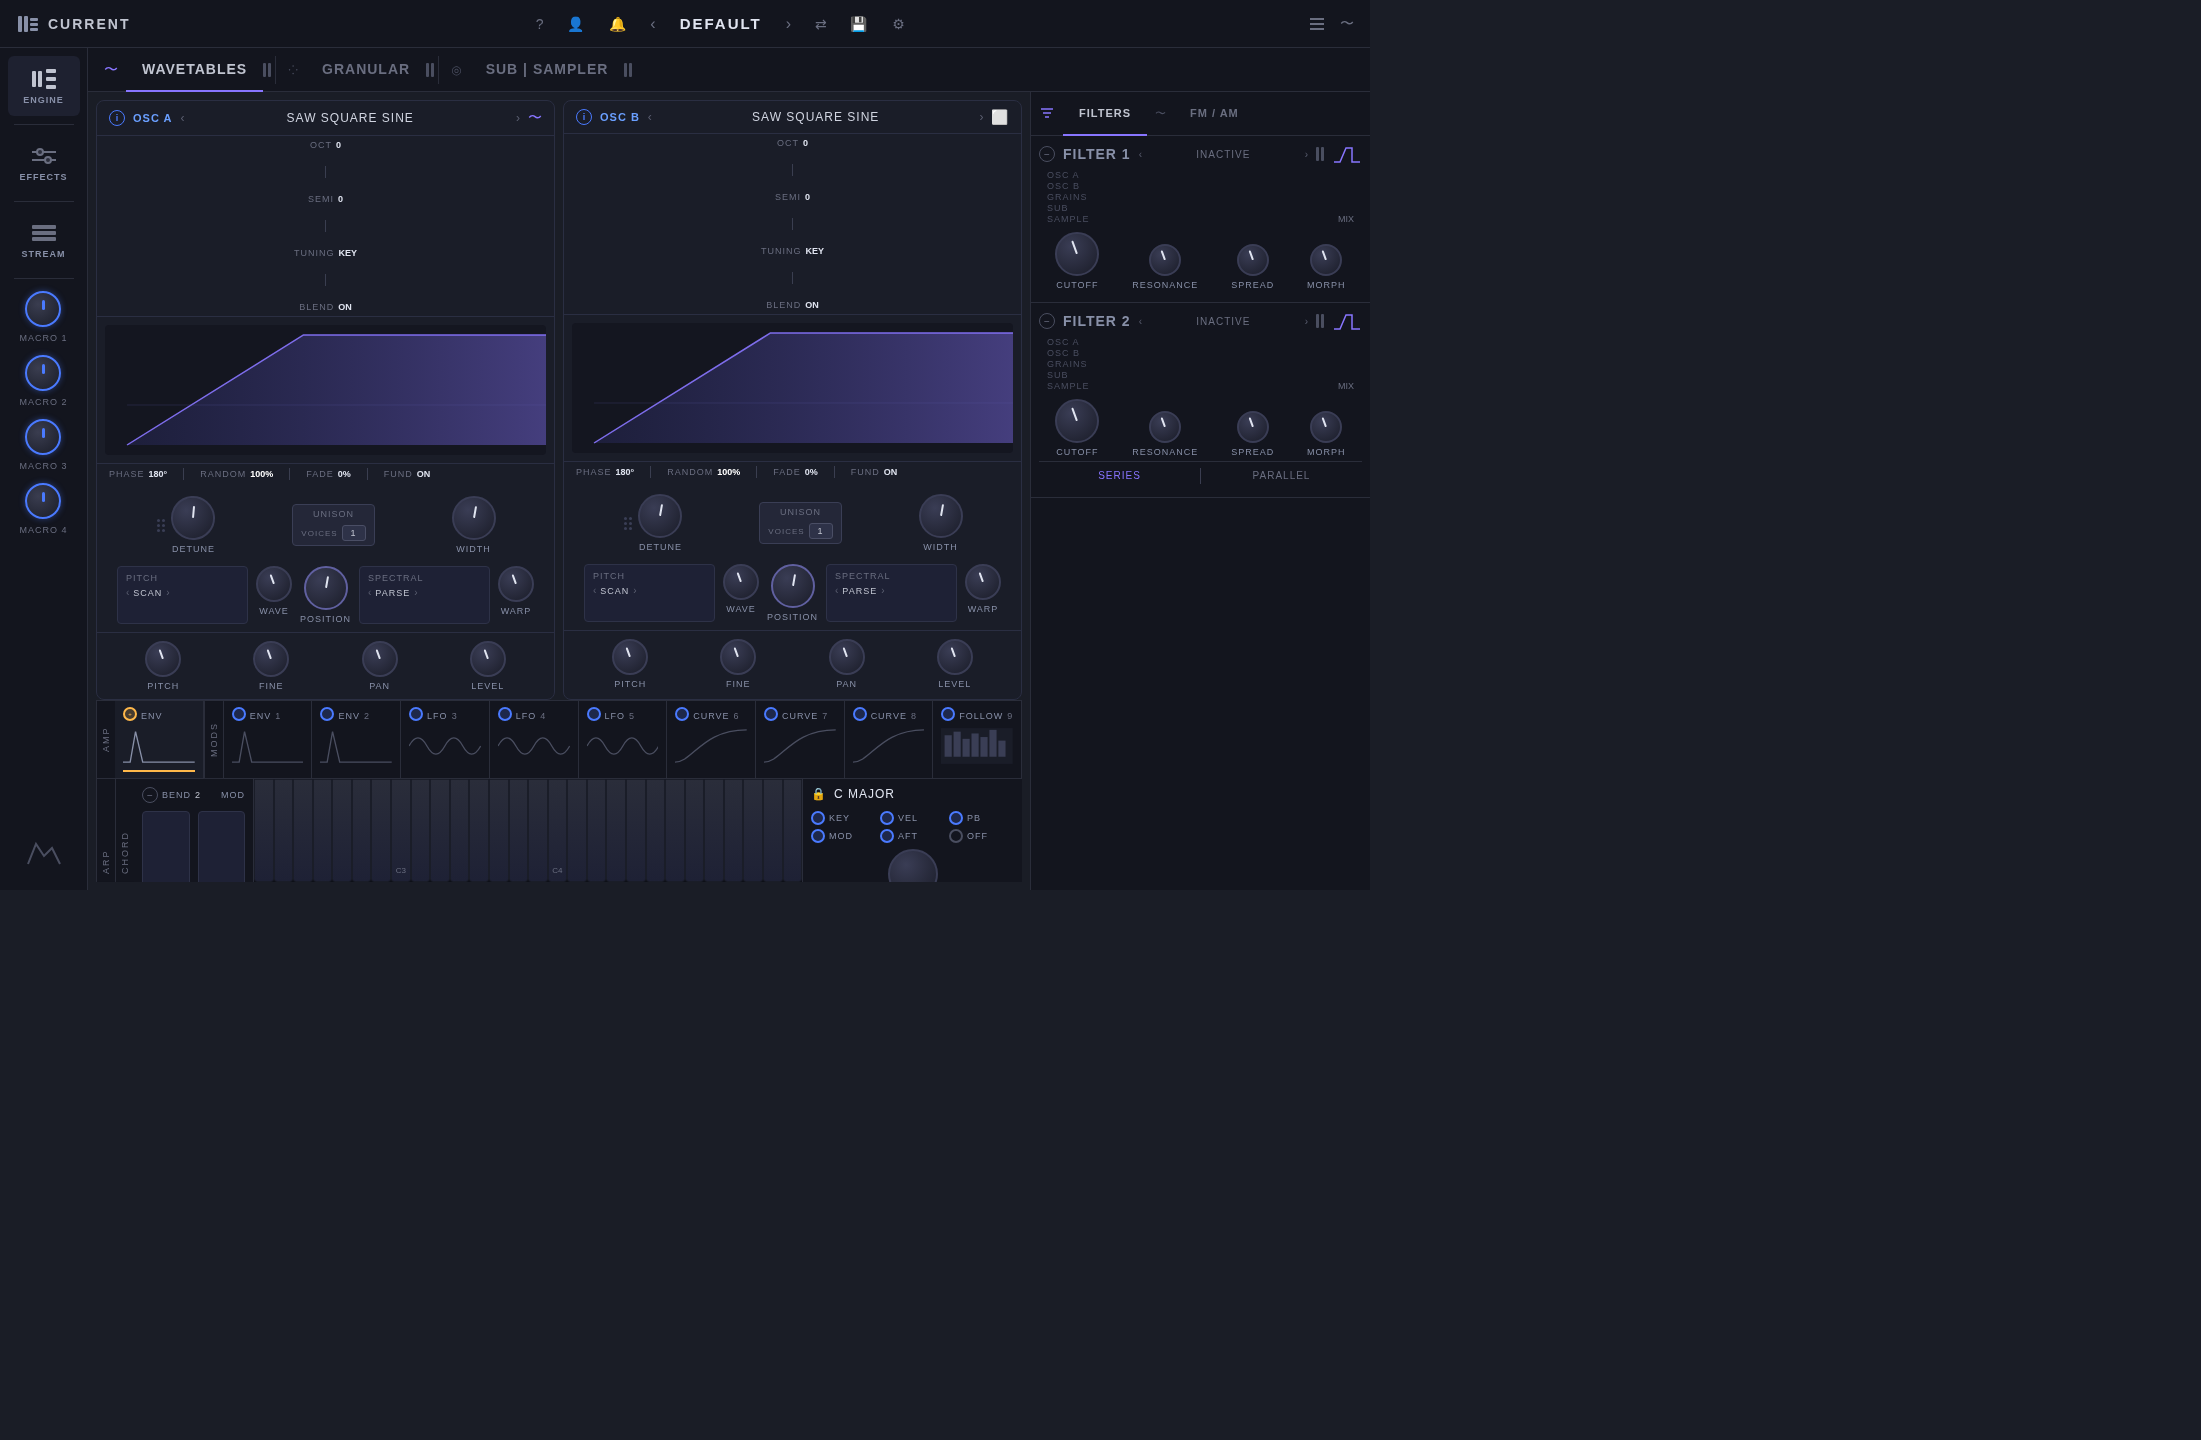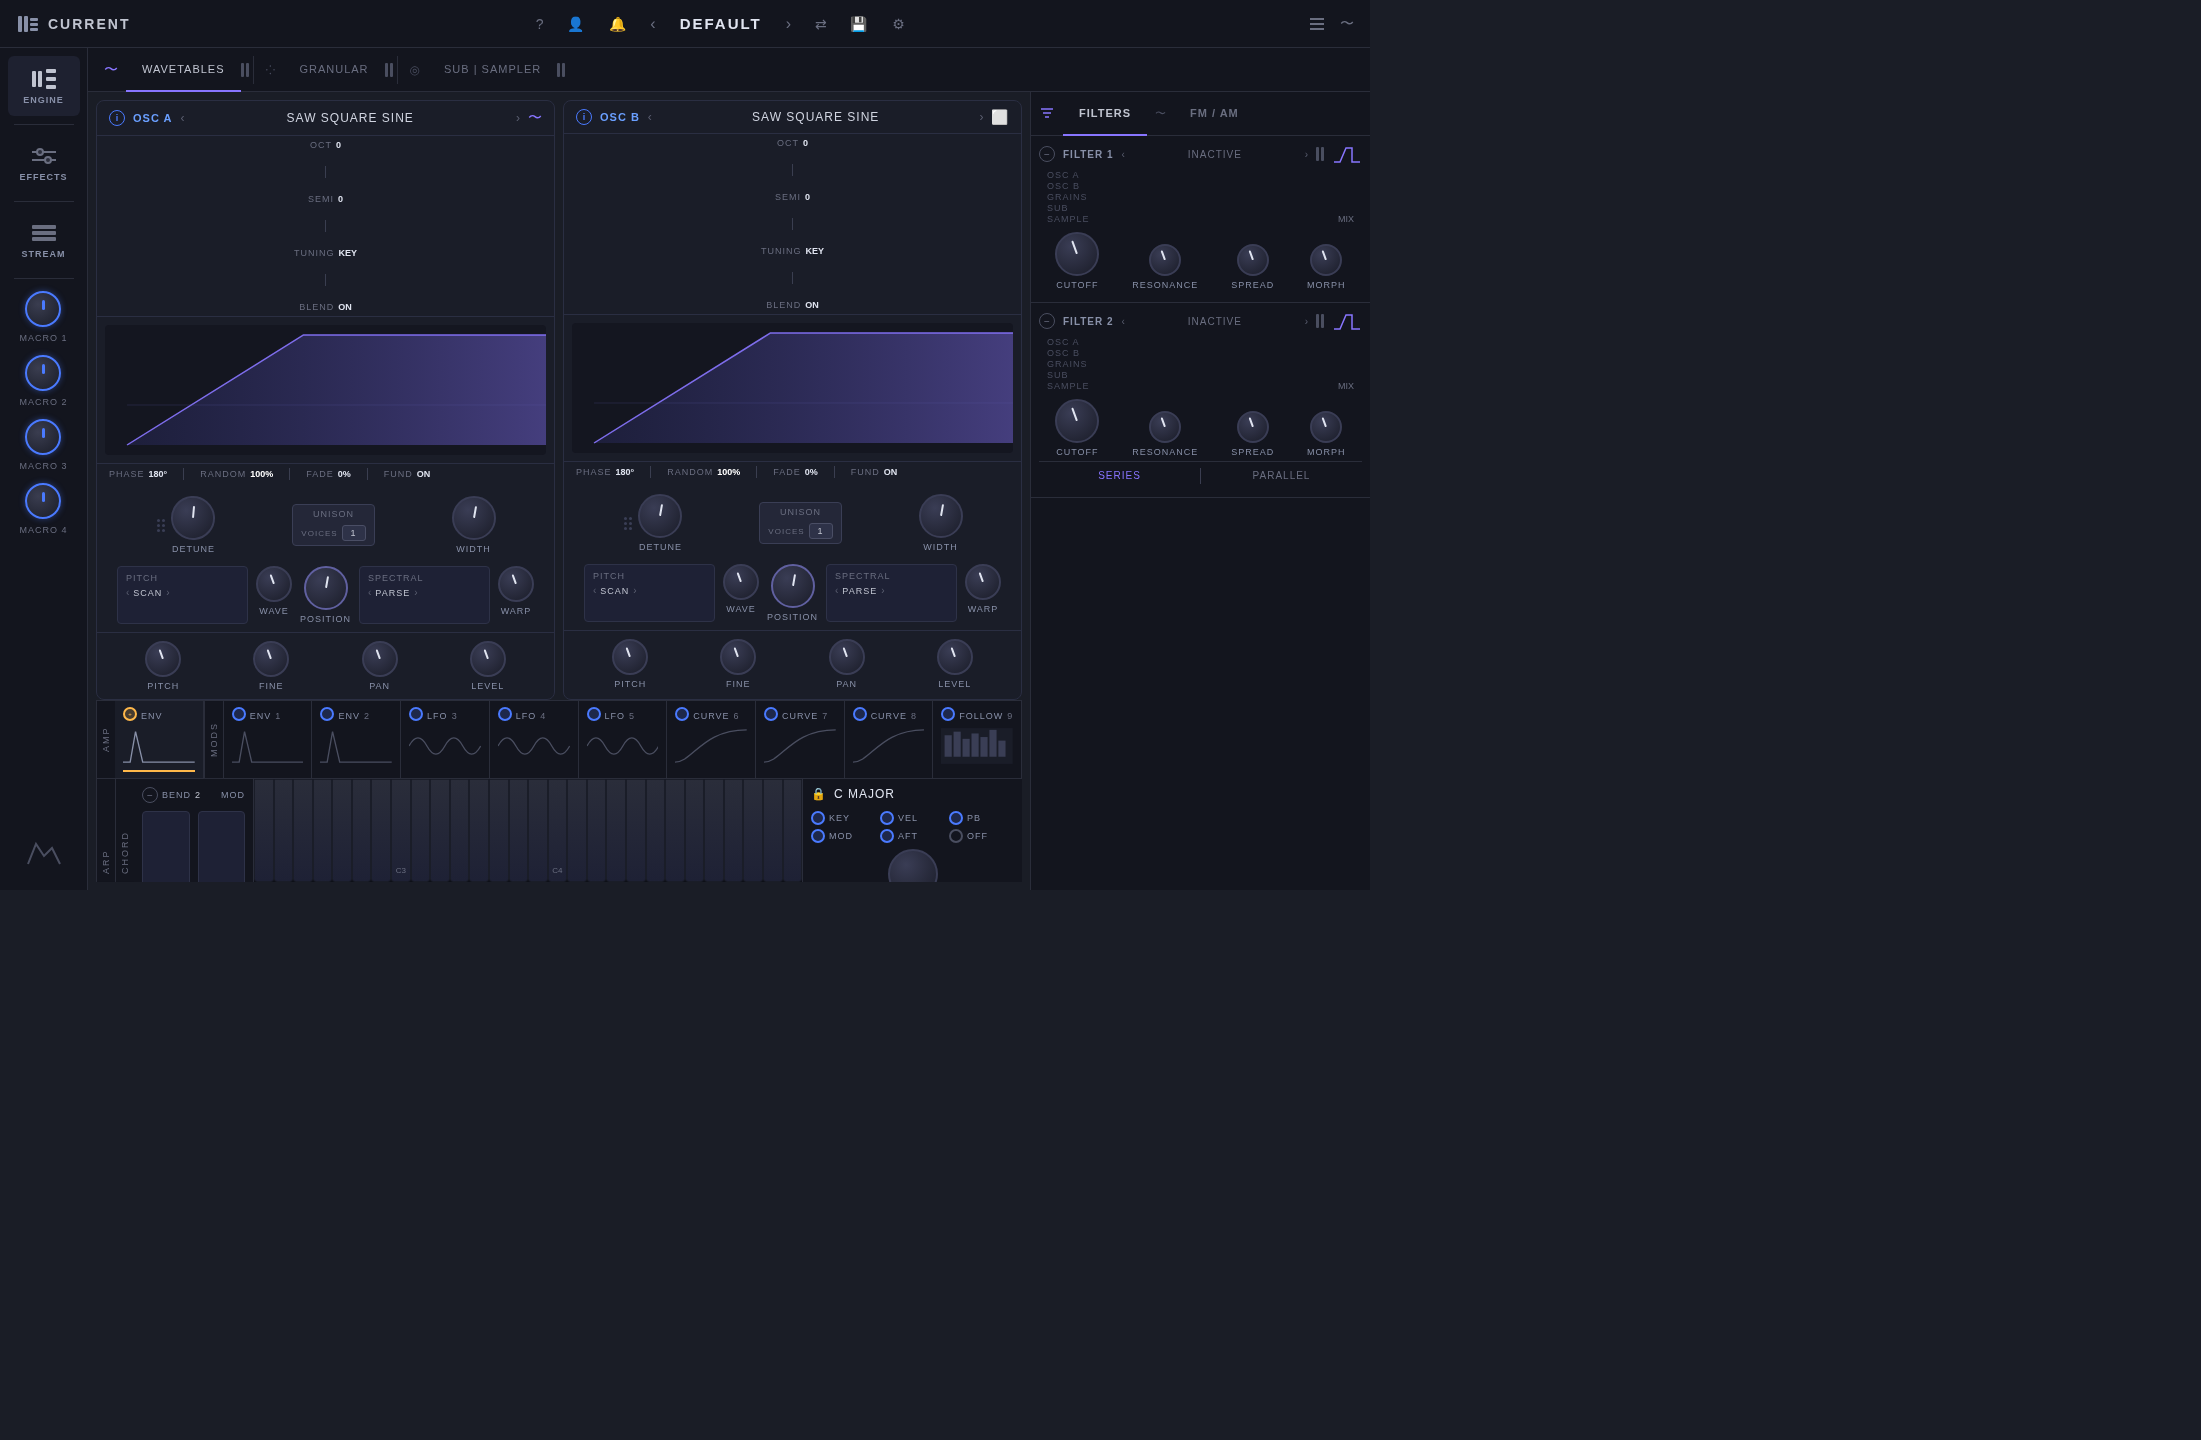--- a/index.html
+++ b/index.html
@@ -174,22 +174,22 @@
       gap: 0;
     }
     .tab-item {
       display: flex;
       align-items: center;
       gap: 6px;
       padding: 0 16px;
       height: 44px;
       cursor: pointer;
       color: #6a6e80;
-      font-size: 11px;
-      font-weight: normal;
+      font-size: 14px;
+      font-weight: bold;
       letter-spacing: 1px;
       border-bottom: 2px solid transparent;
     }
     .tab-item.active {
       color: #c0c4d0;
       border-bottom-color: #8875ff;
     }
     .tab-separator {
       width: 1px;
       height: 28px;
@@ -503,21 +503,21 @@
       padding: 8px;
       border-bottom: 1px solid #2a2d3a;
     }
     .filter-header {
       display: flex;
       align-items: center;
       gap: 8px;
       margin-bottom: 6px;
     }
     .filter-title {
-      font-size: 10px;
+      font-size: 14px;
       font-weight: bold;
       letter-spacing: 1px;
       color: #8890a8;
     }
     .filter-nav {
       color: #5a5e70;
       font-size: 10px;
       cursor: pointer;
     }
     .filter-status {

